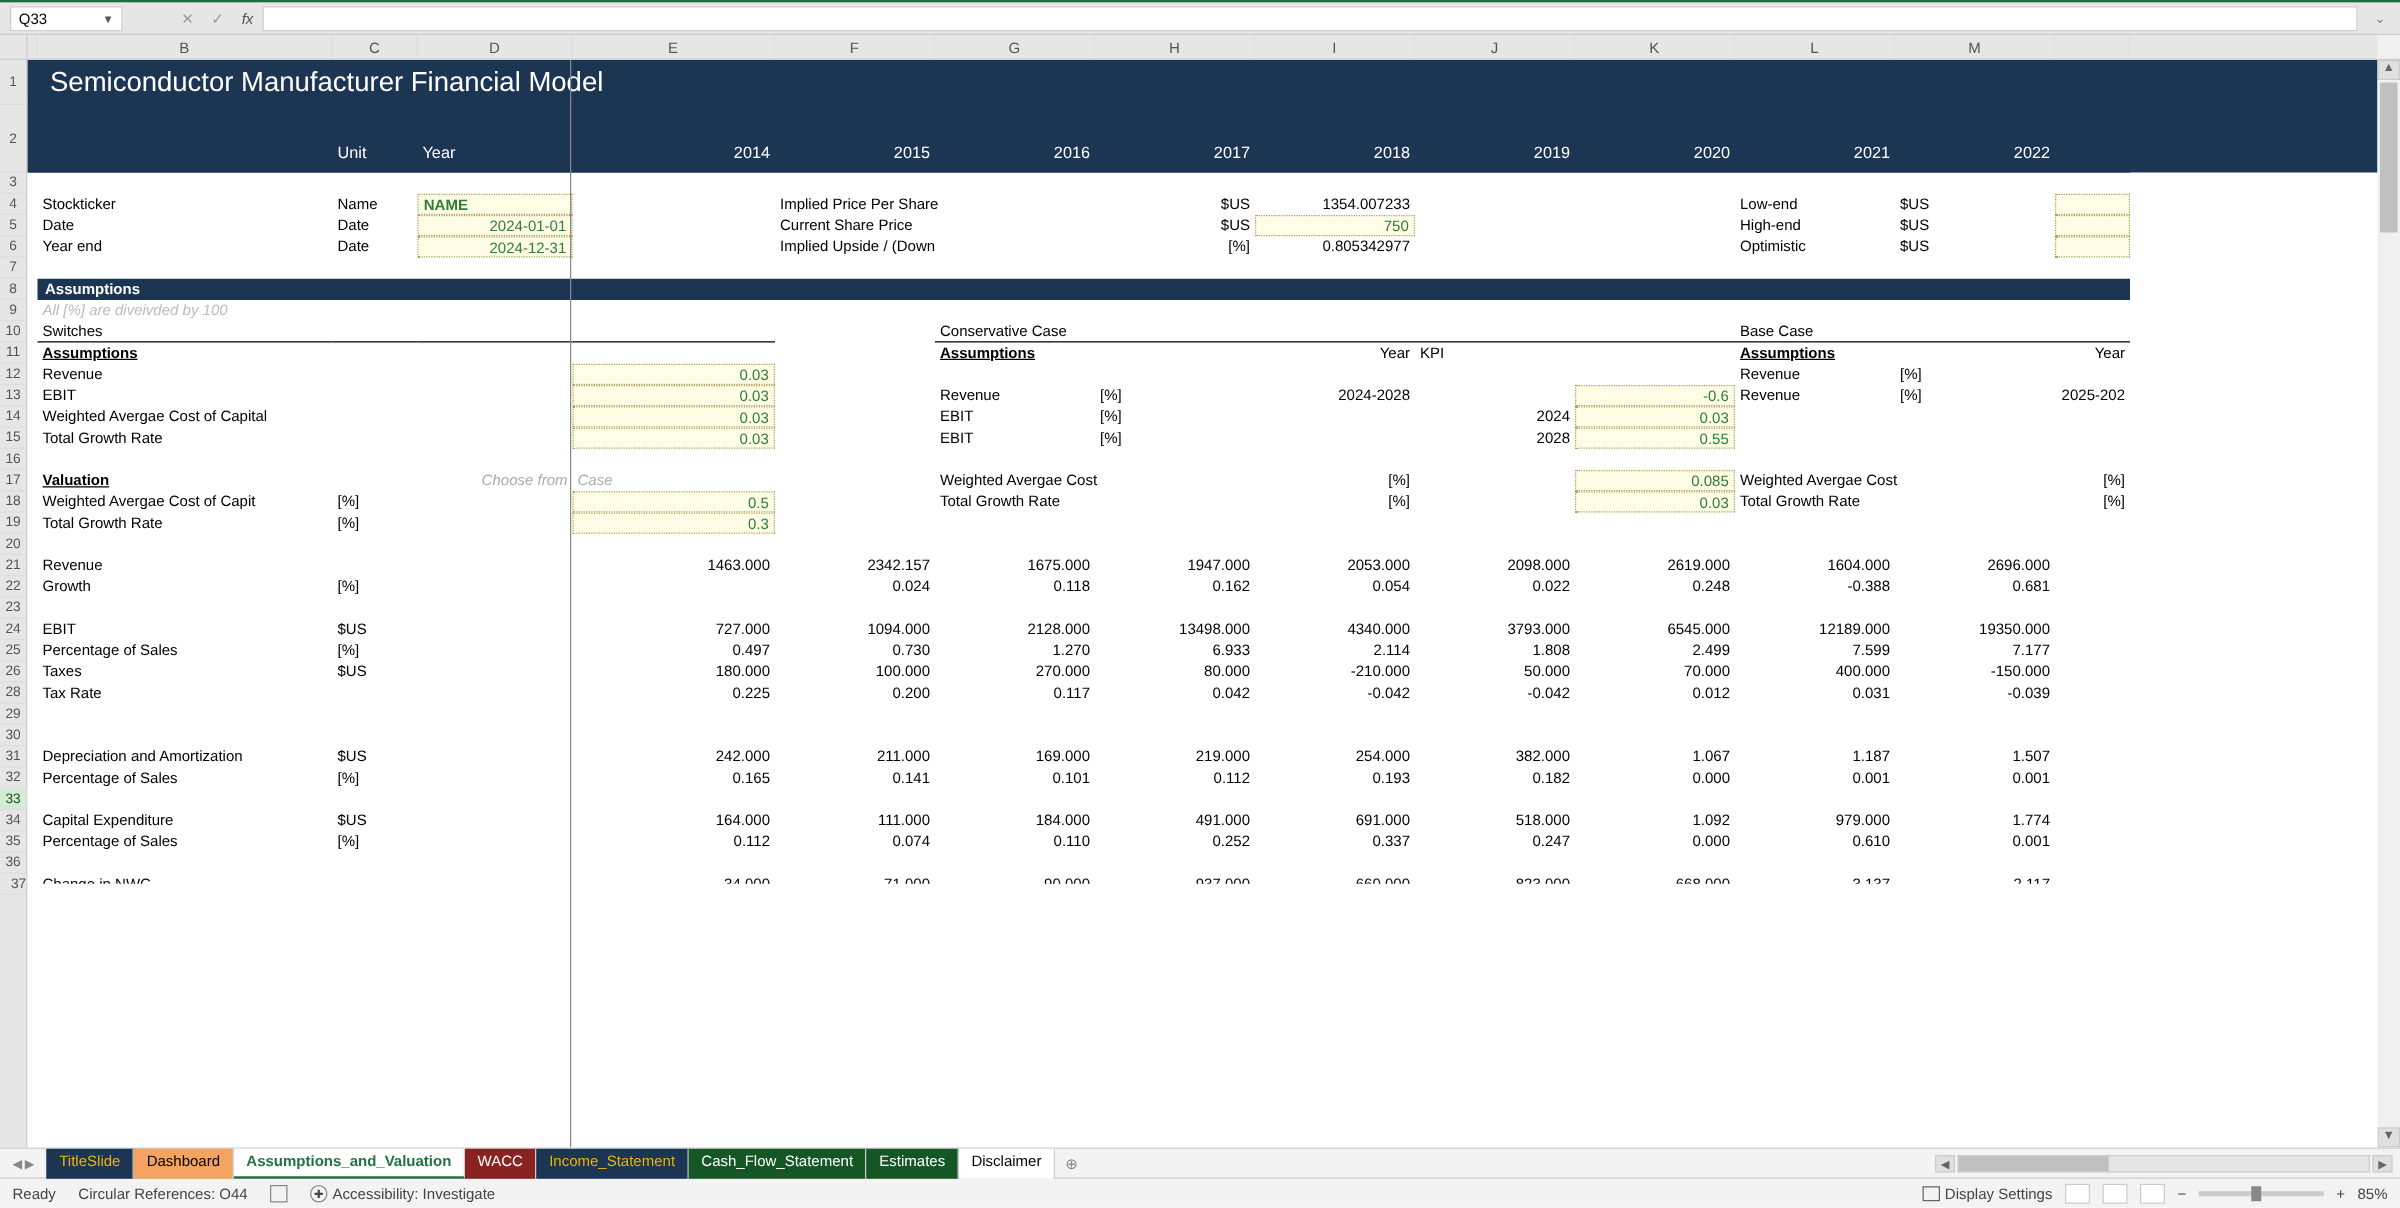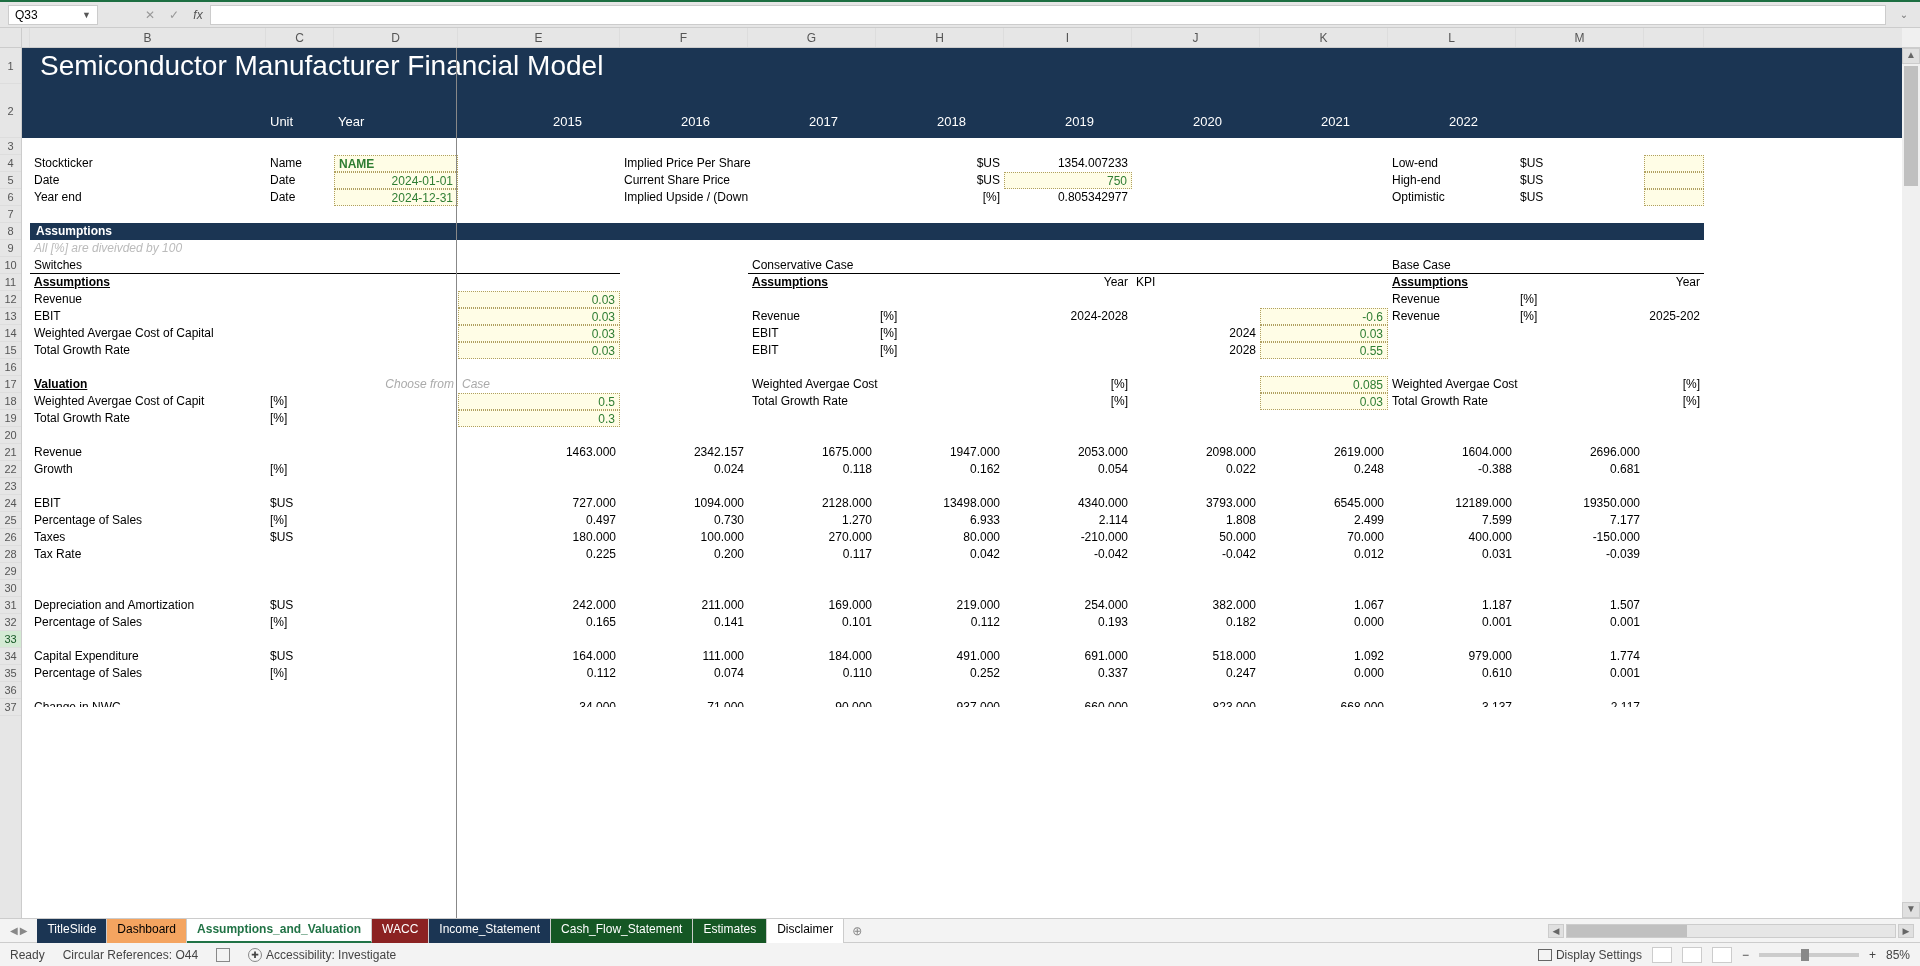--- a/index.html
+++ b/index.html
@@ -28,21 +28,21 @@
 .row-h { font-size: 11px; color: #555; text-align: center; border-bottom: 1px solid #ddd; }
 .grid { flex: 1; overflow: hidden; background: #fff; position: relative; }
 .vscroll { width: 18px; background: #f0f0f0; display: flex; flex-direction: column; }
 .vscroll .arrow { height: 16px; text-align: center; font-size: 10px; color: #666; background: #e0e0e0; border: 1px solid #ccc; }
 .vscroll .thumb { width: 14px; margin: 1px auto; background: #c0c0c0; height: 120px; margin-top: 2px; }
 
 
 .grid-row { display: flex; border-bottom: 0px solid transparent; }
 .cell { flex-shrink: 0; font-size: 12px; padding: 1px 4px; height: 17px; line-height: 15px; white-space: nowrap; overflow: visible; }
 .title-row { background: #1b3553; color: #fff; height: 36px; }
-.title-cell { font-size: 28px; font-weight: 300; padding: 4px 10px; height: 36px; line-height: 28px; }
+.title-cell { font-size: 22px; font-weight: 300; padding: 4px 10px; height: 36px; line-height: 28px; }
 .header-row2 { background: #1b3553; color: #fff; height: 54px; }
 .hdr-cell { padding-top: 30px; text-align: right; font-size: 13px; height: 54px; }
 .hdr-cell.left { text-align: left; }
 .section-hdr { background: #1b3553; color: #fff; font-weight: bold; padding-left: 6px; }
 .italic-note { font-style: italic; color: #bbb; }
 .bold-under { font-weight: bold; text-decoration: underline; }
 .under { border-bottom: 1px solid #000; }
 .right { text-align: right; }
 .input-yellow { background: #fffde6; border: 1px dotted #b0a060; }
 .green-text { color: #2e7d32; font-weight: 600; }
@@ -52,21 +52,21 @@
 
 .tabs-bar { background: #f3f3f3; border-top: 1px solid #ccc; height: 24px; display: flex; align-items: center; font-size: 12px; }
 .tab-nav { display: flex; gap: 2px; padding: 0 10px; color: #888; }
 .tab-nav span { font-size: 10px; cursor: default; }
 .tabs-list { display: flex; align-items: stretch; height: 24px; }
 .tab { padding: 3px 10px; border-right: 1px solid #ccc; background: #fff; cursor: default; position: relative; }
 .tab.active { background: #fff; border-bottom: 2px solid #217346; color: #217346; font-weight: bold; }
 .tab-c-orange { background: #f4a460; color: #000; }
 .tab-c-green  { color: #217346; }
 .tab-c-dred   { background: #8b2222; color: #fff; }
-.tab-c-dblue  { background: #1b3553; color: #ffffff; }
+.tab-c-dblue  { background: #1b3553; color: #eab308; }
 .tab-c-dgreen { background: #155724; color: #fff; }
 .add-tab { padding: 3px 8px; color: #888; }
 .hscroll { flex: 1; display: flex; align-items: center; justify-content: flex-end; padding-right: 6px; gap: 2px; }
 .hscroll .harrow { width: 16px; height: 14px; background: #e0e0e0; border: 1px solid #ccc; font-size: 9px; text-align: center; color: #666; line-height: 12px; }
 .hscroll .htrack { width: 330px; height: 14px; background: #e6e6e6; border: 1px solid #ccc; position: relative; }
 .hscroll .hthumb { position: absolute; left: 0; width: 120px; top: 0; bottom: 0; background: #c0c0c0; }
 
 
 .status-bar { background: #f3f3f3; border-top: 1px solid #ccc; height: 24px; display: flex; align-items: center; font-size: 12px; color: #444; padding: 0 10px; justify-content: space-between; }
 .status-left { display: flex; gap: 18px; align-items: center; }
@@ -147,33 +147,34 @@
       <div class="row-h" style="height: 17px; line-height: 17px;">26</div>
       <div class="row-h" style="height: 17px; line-height: 17px;">28</div>
       <div class="row-h" style="height: 17px; line-height: 17px;">29</div>
       <div class="row-h" style="height: 17px; line-height: 17px;">30</div>
       <div class="row-h" style="height: 17px; line-height: 17px;">31</div>
       <div class="row-h" style="height: 17px; line-height: 17px;">32</div>
       <div class="row-h" style="height: 17px; line-height: 17px; background: rgb(212, 234, 212); color: rgb(21, 87, 36);">33</div>
       <div class="row-h" style="height: 17px; line-height: 17px;">34</div>
       <div class="row-h" style="height: 17px; line-height: 17px;">35</div>
       <div class="row-h" style="height: 17px; line-height: 17px;">36</div>
-      <div class="row-h" style="height: 17px; line-height: 17px;">37</div>
+      <div class="row-h" style="height: 17px; line-height: 17px; text-align: right;">37</div>
     </div>
   <div class="grid" id="grid">
     <div class="freeze-line"></div>
   <div class="grid-row title-row" style="height: 36px;">
         <div class="cell title-row" style="width: 8px; height: 36px;"></div>
         <div class="cell title-cell" style="width: 1674px; height: 36px;">Semiconductor Manufacturer Financial Model</div>
       </div>
       <div class="grid-row header-row2" style="height: 54px;">
         <div class="cell  header-row2" style="width: 8px; height: 54px;"></div>
         <div class="cell  header-row2" style="width: 236px; height: 54px;"></div>
         <div class="cell hdr-cell left header-row2" style="width: 68px; height: 54px;">Unit</div>
         <div class="cell hdr-cell left header-row2" style="width: 124px; height: 54px;">Year</div>
+        <div class="cell hdr-cell header-row2" style="width: 162px; height: 54px;">2014</div>
         <div class="cell hdr-cell header-row2" style="width: 128px; height: 54px;">2015</div>
         <div class="cell hdr-cell header-row2" style="width: 128px; height: 54px;">2016</div>
         <div class="cell hdr-cell header-row2" style="width: 128px; height: 54px;">2017</div>
         <div class="cell hdr-cell header-row2" style="width: 128px; height: 54px;">2018</div>
         <div class="cell hdr-cell header-row2" style="width: 128px; height: 54px;">2019</div>
         <div class="cell hdr-cell header-row2" style="width: 128px; height: 54px;">2020</div>
         <div class="cell hdr-cell header-row2" style="width: 128px; height: 54px;">2021</div>
         <div class="cell hdr-cell header-row2" style="width: 128px; height: 54px;">2022</div>
         <div class="cell  header-row2" style="width: 60px; height: 54px;"></div>
       </div>

